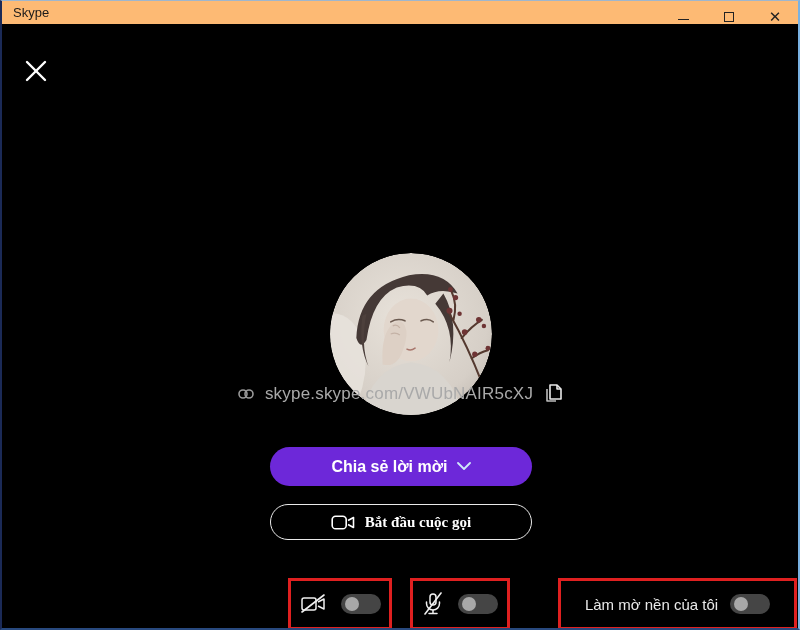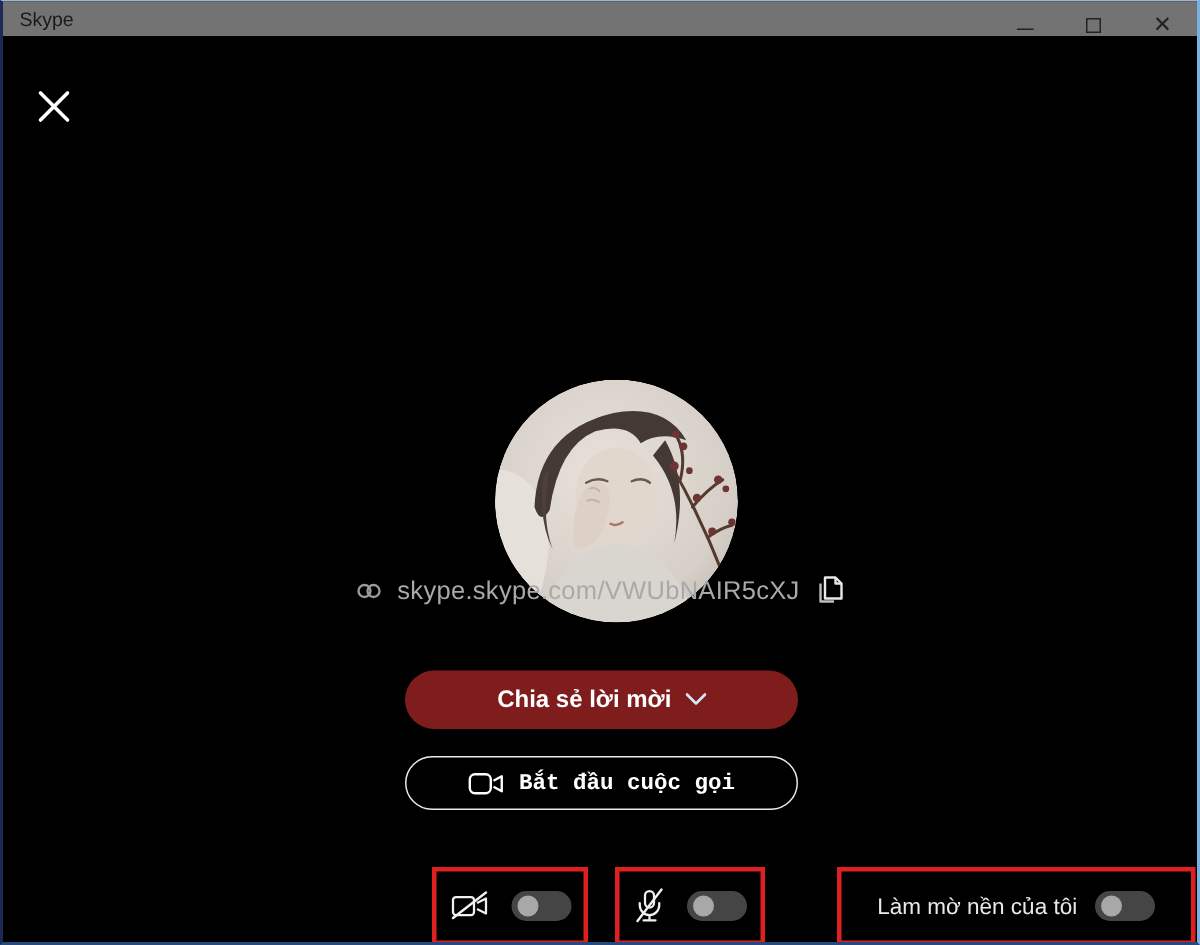--- a/index.html
+++ b/index.html
@@ -13,21 +13,21 @@
     border-top: 1px solid #9fb6cc;
     border-left: 2px solid #1b2a57;
     border-right: 2px solid #79b2e2;
     border-bottom: 2px solid #28497e;
     overflow: hidden;
   }
 
   
   .titlebar {
     position: absolute; top: 0; left: 0; right: 0; height: 23px;
-    background: #737373;
+    background: #fdba74;
     display: flex; align-items: center;
   }
   .titlebar-title {
     margin-left: 11px; font-size: 13px; color: #1a1a1a;
   }
   .win-controls {
     position: absolute; right: 0; top: 0; height: 31px;
     display: flex; align-items: stretch;
   }
   .win-btn {
@@ -61,32 +61,32 @@
     position: absolute; left: 0; top: 351px; width: 100%;
     display: flex; align-items: center; justify-content: center; gap: 10px;
   }
   .link-text { color: #a9a9a9; font-size: 17px; letter-spacing: 0.2px; }
   .icon-btn { display: flex; align-items: center; justify-content: center; cursor: pointer; }
 
   
   .share-btn {
     position: absolute; left: 268px; top: 415px;
     width: 262px; height: 39px; border: none; border-radius: 20px;
-    background: #7f1d1d;
+    background: #6d28d9;
     color: #fff; font-size: 16px; font-weight: bold;
     font-family: "Liberation Sans", sans-serif;
     display: flex; align-items: center; justify-content: center; gap: 9px;
     cursor: pointer;
   }
   .call-btn {
     position: absolute; left: 268px; top: 472px;
     width: 262px; height: 36px; border-radius: 18px;
     background: transparent; border: 1px solid #e9e9e9;
     color: #fff; font-size: 15px; font-weight: bold;
-    font-family: Liberation Mono, monospace;
+    font-family: Liberation Serif, serif;
     display: flex; align-items: center; justify-content: center; gap: 10px;
     cursor: pointer;
   }
 
   
   .toggle-box {
     position: absolute; top: 546px; height: 52px;
     border: 3px solid #df2020;
     display: flex; align-items: center; justify-content: center; gap: 14px;
   }

